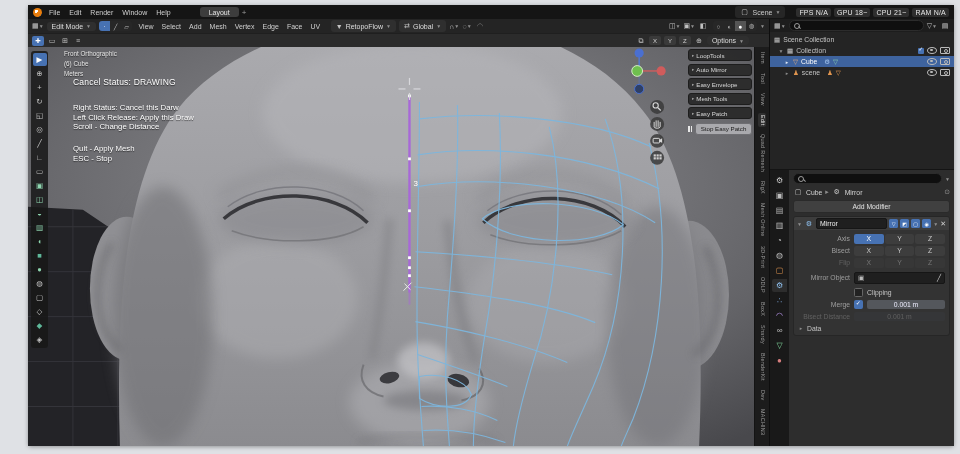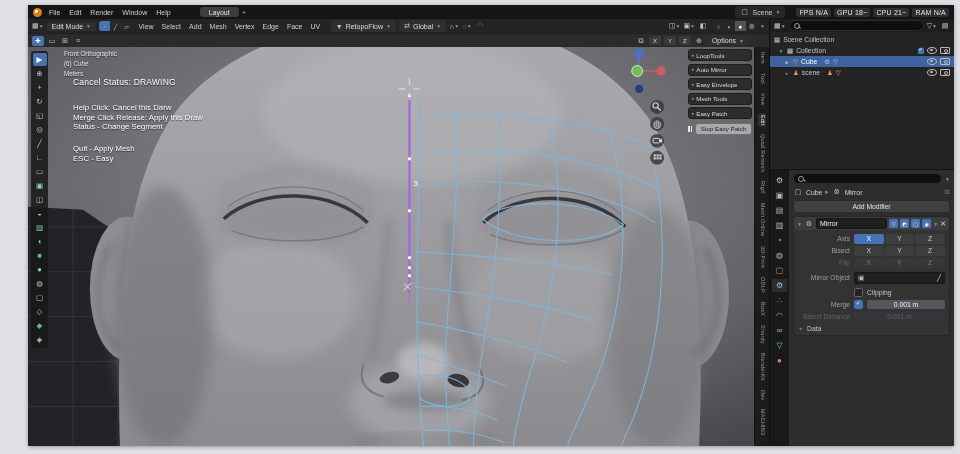--- a/index.html
+++ b/index.html
@@ -381,22 +381,22 @@
             <span class="tb-item" style="color: rgb(143, 214, 176); background: transparent;">●</span>
             <span class="tb-item" style="color: rgb(197, 197, 197); background: transparent;">◍</span>
             <span class="tb-item" style="color: rgb(197, 197, 197); background: transparent;">▢</span>
             <span class="tb-item" style="color: rgb(197, 197, 197); background: transparent;">◇</span>
             <span class="tb-item" style="color: rgb(95, 184, 154); background: transparent;">◆</span>
             <span class="tb-item" style="color: rgb(197, 197, 197); background: transparent;">◈</span>
           </div>
 
         <div class="ov small" style="left:36px;top:2px"><span>Front Orthographic</span><br><span>(6) Cube</span><br><span>Meters</span></div>
         <div class="ov status" style="left:45px;top:30px">Cancel Status: DRAWING</div>
-        <div class="ov hints" style="left:45px;top:56px"><span>Help Click: Cancel this Darw</span><br><span>Merge Click Release: Apply this Draw</span><br><span>Status - Change Segment</span></div>
-        <div class="ov hints" style="left:45px;top:97px"><span>Quit - Apply Mesh</span><br><span>ESC - Easy</span></div>
+        <div class="ov hints" style="left:45px;top:56px"><span>Right Status: Cancel this Darw</span><br><span>Left Click Release: Apply this Draw</span><br><span>Scroll - Change Distance</span></div>
+        <div class="ov hints" style="left:45px;top:97px"><span>Quit - Apply Mesh</span><br><span>ESC - Stop</span></div>
 
         <div class="npanel">
           <span style="display:flex;flex-direction:column;gap:2.5px">
 
           <span class="np-sec">
                 <span>LoopTools</span>
               </span>
               <span class="np-sec">
                 <span>Auto Mirror</span>
               </span>

